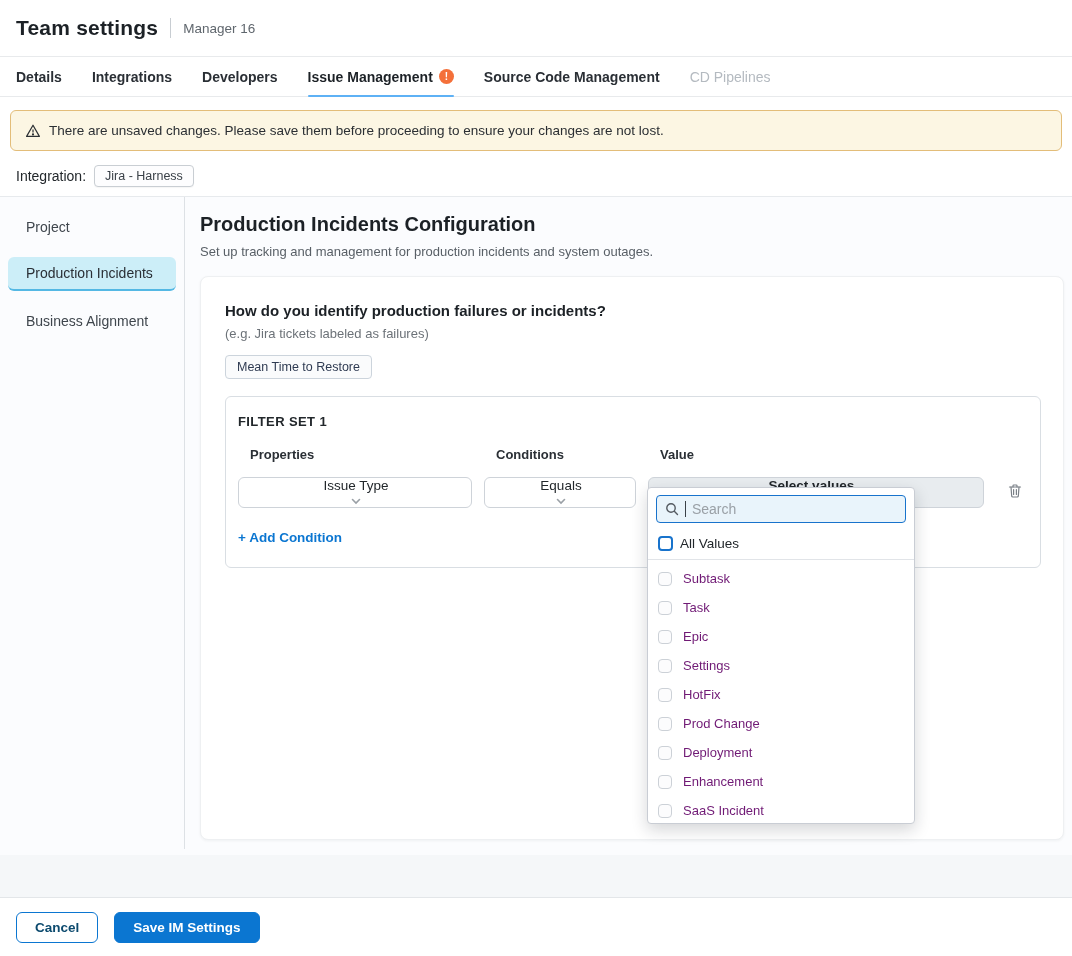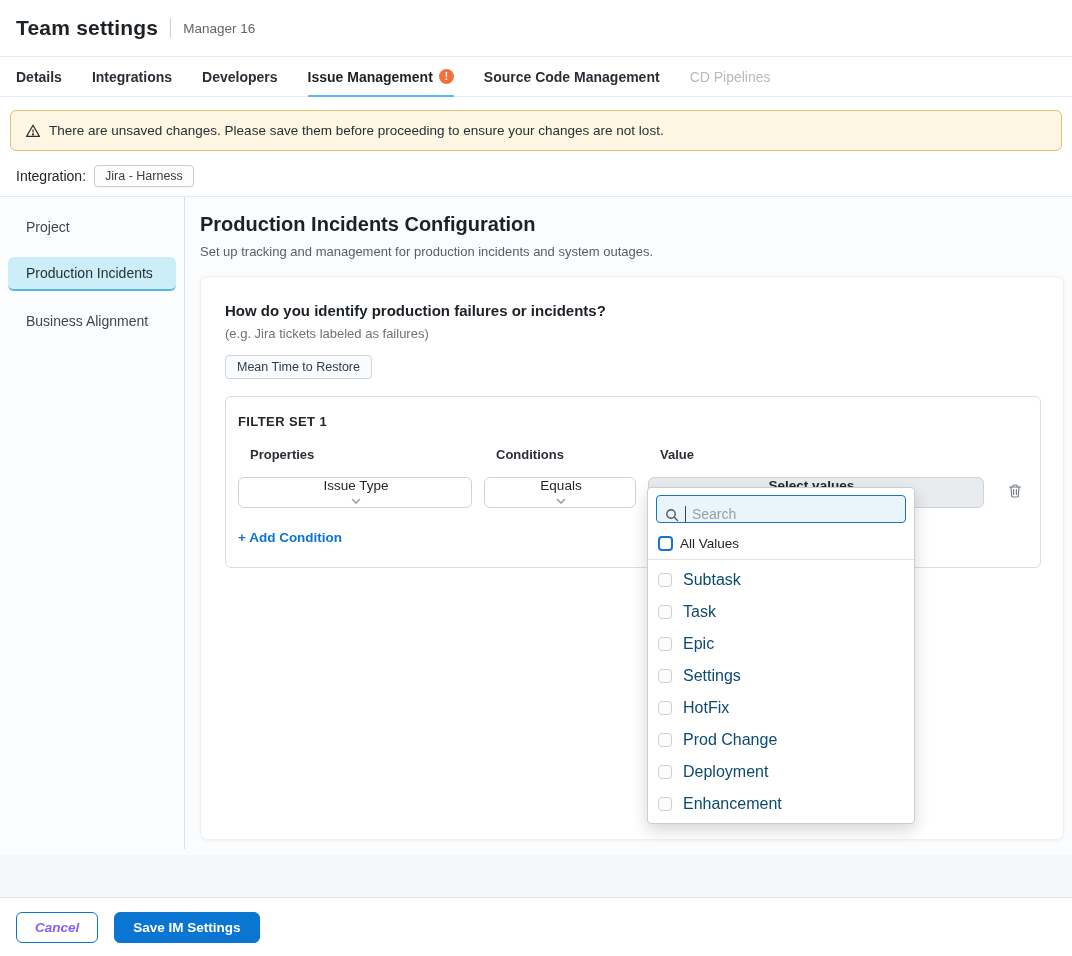--- a/index.html
+++ b/index.html
@@ -84,46 +84,46 @@
   .trash { width:18px; height:18px; margin-left:10px; cursor:pointer; color:#7a8087; }
   .add-condition { margin-top:22px; font-size:13.5px; font-weight:bold; color:#0b76d1;
                    cursor:pointer; display:inline-block; }
 
   
   .dropdown-panel { position:absolute; left:647px; top:487px; width:268px; height:337px;
                     background:#fff; border:1px solid #c9cdd4; border-radius:4px;
                     box-shadow:0 6px 16px rgba(20,30,40,.18); z-index:10; overflow:hidden; }
   .search-wrap { margin:7px 8px 6px 8px; height:28px; background:#e9f4fb;
                  border:1.5px solid #1873cc; border-radius:4px;
-                 display:flex; align-items:flex-end; padding:0 8px; gap:6px; }
+                 display:flex; align-items:center; padding:0 8px; gap:6px; }
   .search-wrap svg { color:#545a61; flex:0 0 auto; }
   .caret { width:1px; height:16px; background:#3a4148; }
   .search-input { border:none; outline:none; background:transparent; font-size:14px;
                   color:#22272b; width:100%; font-family:"Liberation Sans", sans-serif; }
   .search-input::placeholder { color:#9aa0a6; }
   .all-values-row { display:flex; align-items:flex-start; gap:7px; padding:7px 10px 8px 10px;
                     border-bottom:1px solid #e1e4e8; cursor:pointer; }
   .cbx-blue { width:15px; height:15px; border:2px solid #1873cc; border-radius:4px;
               background:#fff; flex:0 0 auto; }
   .all-values-label { font-size:13.5px; color:#22272b; }
   .options { padding-top:4px; }
   .option-row { display:flex; align-items:center; gap:11px; padding:7px 10px; cursor:pointer; }
   .cbx { width:14px; height:14px; border:1.5px solid #ccd1d7; border-radius:4px;
          background:#fcfcfd; flex:0 0 auto; }
-  .option-label { font-size:16px; color:#0c4a6e; }
+  .option-label { font-size:13px; color:#701a75; }
 
   
   .footer-gap { position:absolute; top:855px; left:0; right:0; height:43px;
                 background:#f5f7f9; border-bottom:1px solid #e3e6e9; }
   .footer { position:absolute; top:899px; left:0; right:0; height:57px; background:#fff;
             display:flex; align-items:center; gap:16px; padding:0 16px; }
   .btn { height:31px; border-radius:6px; font-size:13.5px; font-weight:bold;
          display:inline-flex; align-items:center; justify-content:center;
          padding:0 18px; cursor:pointer; font-family:"Liberation Sans", sans-serif; }
-  .btn-cancel { background:#fff; border:1.5px solid #0b76d1; color:#8b5cf6;font-style:italic; }
+  .btn-cancel { background:#fff; border:1.5px solid #0b76d1; color:#0c4a6e; }
   .btn-save { background:#0b76d1; border:1.5px solid #0b76d1; color:#ffffff; }
 </style>
 </head>
 <body>
 
 <div class="page">
 
   <header class="topbar">
     <h1>Team settings</h1>
     <span class="pipe"></span>

